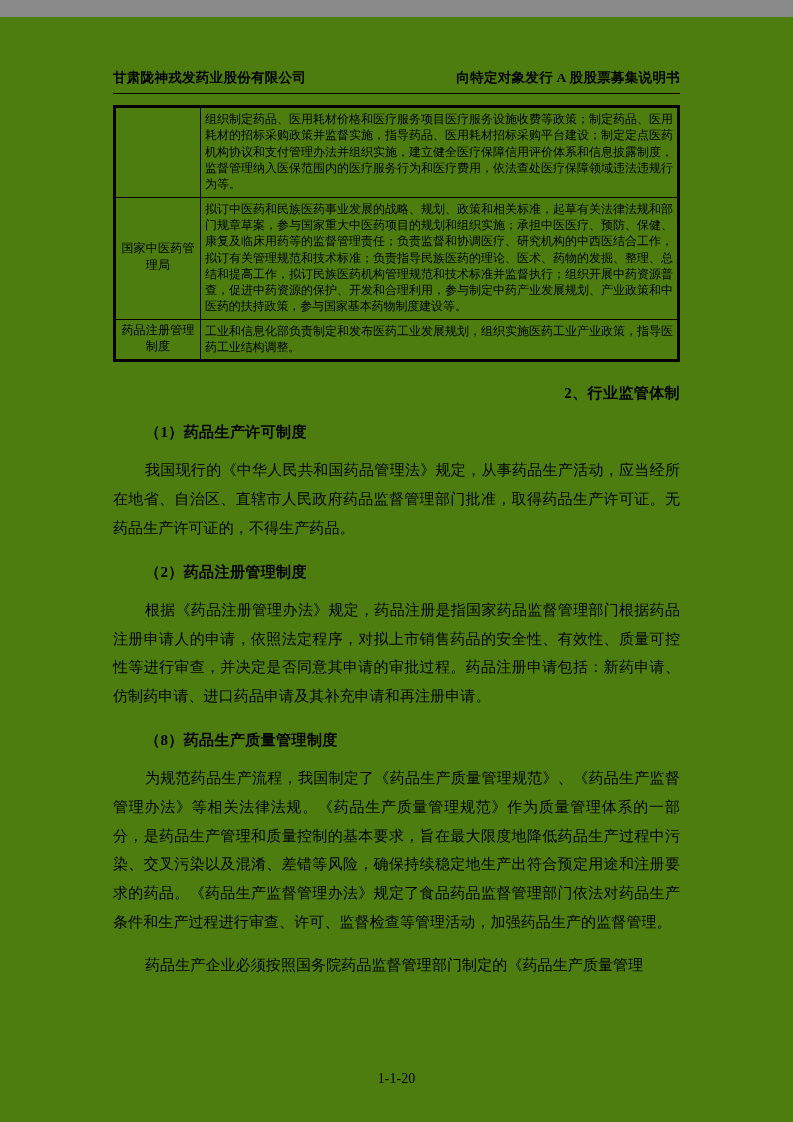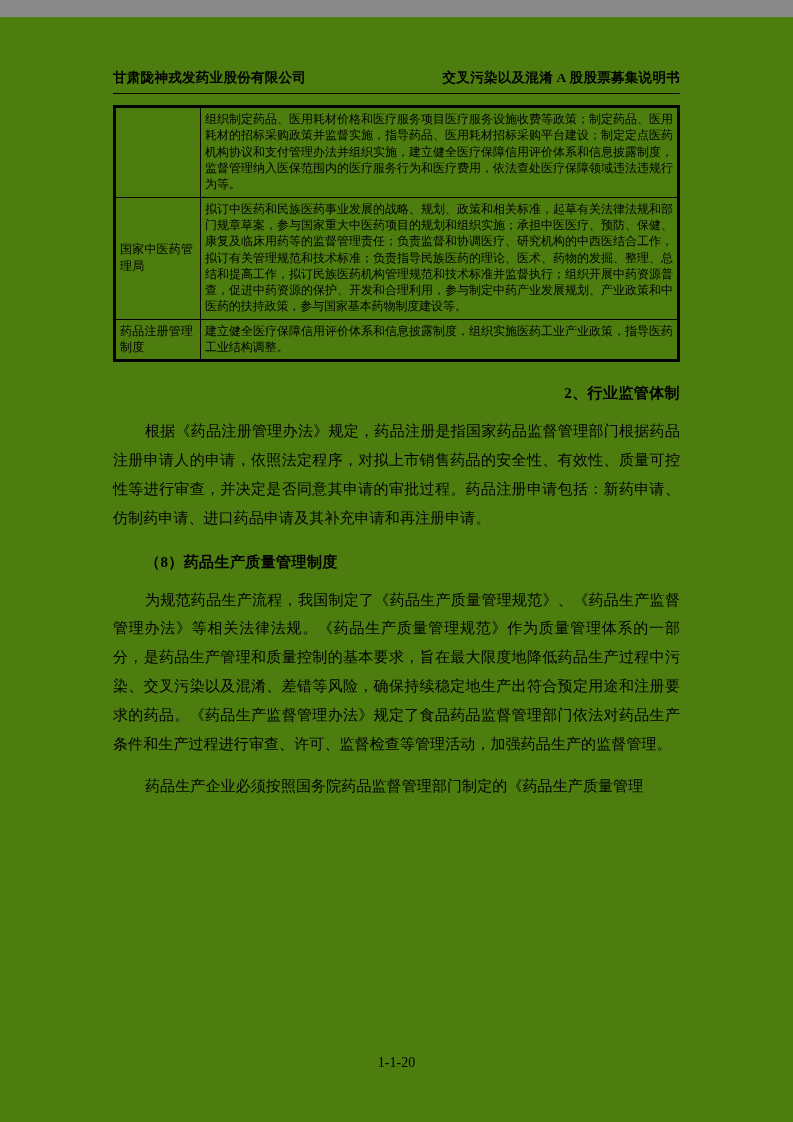--- a/index.html
+++ b/index.html
@@ -53,22 +53,23 @@
     line-height: 1.36;
   }
   table.reg-table td {
     border: 1px solid #000;
     padding: 3px 4px 4px 4px;
     vertical-align: middle;
     color: #000;
   }
   table.reg-table td.col-name {
     width: 76px;
-    text-align: left;
+    text-align: center;
     letter-spacing: 0.2px;
+    font-family: Liberation Mono, monospace;
   }
   table.reg-table td.col-desc {
     text-align: justify;
     text-justify: inter-ideograph;
     letter-spacing: -0.1px;
   }
   .outer-border {
     border: 2px solid #000;
   }
   h3.sec-head {
@@ -90,63 +91,66 @@
     font-size: 15px;
     margin: 14px 0 0 0;
     text-indent: 32px;
     line-height: 1.92;
     text-align: justify;
     text-justify: inter-ideograph;
     letter-spacing: 0.1px;
   }
   .footer {
     position: absolute;
-    bottom: 68px;
+    bottom: 52px;
     left: 0;
     width: 100%;
     text-align: center;
     font-size: 14px;
     color: #000;
   }
 </style>
 </head>
 <body>
 
 <div class="page">
 
   <div class="header">
     <span>甘肃陇神戎发药业股份有限公司</span>
-    <span>交叉污染以及混淆 A 股股票募集说明书</span>
+    <span>向特定对象发行 A 股股票募集说明书</span>
   </div>
   <div class="header-rule"></div>
 
   <div class="content">
 
     <div class="outer-border">
       <table class="reg-table">
         <tbody>
           <tr>
             <td class="col-name"></td>
             <td class="col-desc">组织制定药品、医用耗材价格和医疗服务项目医疗服务设施收费等政策；制定药品、医用耗材的招标采购政策并监督实施，指导药品、医用耗材招标采购平台建设；制定定点医药机构协议和支付管理办法并组织实施，建立健全医疗保障信用评价体系和信息披露制度，监督管理纳入医保范围内的医疗服务行为和医疗费用，依法查处医疗保障领域违法违规行为等。</td>
           </tr>
           <tr>
             <td class="col-name">国家中医药管理局</td>
             <td class="col-desc">拟订中医药和民族医药事业发展的战略、规划、政策和相关标准，起草有关法律法规和部门规章草案，参与国家重大中医药项目的规划和组织实施；承担中医医疗、预防、保健、康复及临床用药等的监督管理责任；负责监督和协调医疗、研究机构的中西医结合工作，拟订有关管理规范和技术标准；负责指导民族医药的理论、医术、药物的发掘、整理、总结和提高工作，拟订民族医药机构管理规范和技术标准并监督执行；组织开展中药资源普查，促进中药资源的保护、开发和合理利用，参与制定中药产业发展规划、产业政策和中医药的扶持政策，参与国家基本药物制度建设等。</td>
           </tr>
           <tr>
             <td class="col-name">药品注册管理制度</td>
-            <td class="col-desc">建立健全医疗保障信用评价体系和信息披露制度，组织实施医药工业产业政策，指导医药工业结构调整。</td>
+            <td class="col-desc">工业和信息化部负责制定和发布医药工业发展规划，组织实施医药工业产业政策，指导医药工业结构调整。</td>
           </tr>
         </tbody>
       </table>
     </div>
 
     <h3 class="sec-head">2、行业监管体制</h3>
 
+    <h4 class="sub-head">（1）药品生产许可制度</h4>
+    <p class="para">我国现行的《中华人民共和国药品管理法》规定，从事药品生产活动，应当经所在地省、自治区、直辖市人民政府药品监督管理部门批准，取得药品生产许可证。无药品生产许可证的，不得生产药品。</p>
 
+    <h4 class="sub-head">（2）药品注册管理制度</h4>
     <p class="para">根据《药品注册管理办法》规定，药品注册是指国家药品监督管理部门根据药品注册申请人的申请，依照法定程序，对拟上市销售药品的安全性、有效性、质量可控性等进行审查，并决定是否同意其申请的审批过程。药品注册申请包括：新药申请、仿制药申请、进口药品申请及其补充申请和再注册申请。</p>
 
     <h4 class="sub-head">（8）药品生产质量管理制度</h4>
     <p class="para">为规范药品生产流程，我国制定了《药品生产质量管理规范》、《药品生产监督管理办法》等相关法律法规。《药品生产质量管理规范》作为质量管理体系的一部分，是药品生产管理和质量控制的基本要求，旨在最大限度地降低药品生产过程中污染、交叉污染以及混淆、差错等风险，确保持续稳定地生产出符合预定用途和注册要求的药品。《药品生产监督管理办法》规定了食品药品监督管理部门依法对药品生产条件和生产过程进行审查、许可、监督检查等管理活动，加强药品生产的监督管理。</p>
     <p class="para">药品生产企业必须按照国务院药品监督管理部门制定的《药品生产质量管理</p>
 
   </div>
 
   <div class="footer">
     <span>1-1-20</span>

